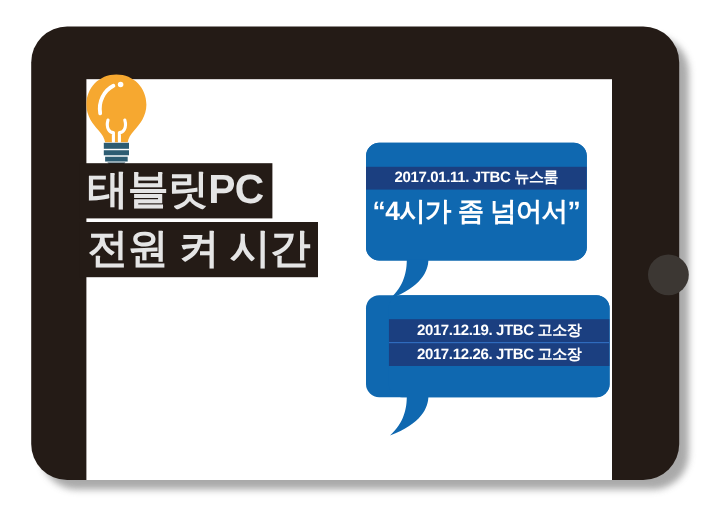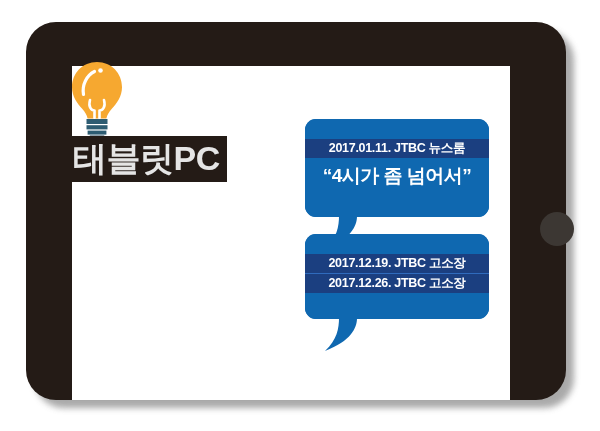--- a/index.html
+++ b/index.html
@@ -115,40 +115,40 @@
     text-align: center;
     letter-spacing: -0.3px;
     white-space: nowrap;
   }
   .date-band + .date-band {
     border-top: 1.5px solid #2f6bbd;
   }
 
   .quote {
     color: #ffffff;
-    font-size: 19px;
+    font-size: 22px;
     font-weight: bold;
     line-height: 30px;
     text-align: center;
     letter-spacing: -0.5px;
     padding-top: 3px;
     white-space: nowrap;
   }
 
   .tail {
     position: absolute;
     left: 18px;
     top: 100%;
     margin-top: -1px;
     width: 44px;
     height: 34px;
   }
 
   #bubble-1 { left: 305px; top: 74px; margin-top: 45px; }
-  #bubble-2 { left: 305px; top: 234px; }
+  #bubble-2 { left: 305px; top: 246px; padding-left: 19px; }
 </style>
 </head>
 <body>
 
 <div class="stage">
 
   <div class="tablet-shadow"></div>
 
   <div class="tablet">
 
@@ -166,20 +166,21 @@
       <path d="M36 40 C38 47 34.5 50.5 31.5 50.5 L31.5 58" stroke="#ffffff" stroke-width="2.6" fill="none" stroke-linecap="round" stroke-linejoin="round"></path>
       <rect x="18.5" y="59" width="21" height="5" fill="#2d5c72"></rect>
       <rect x="18.5" y="65.2" width="21" height="4.2" fill="#2d5c72"></rect>
       <rect x="19.6" y="70.6" width="18.8" height="4" fill="#2d5c72"></rect>
       <path d="M21.5 75.4 L36.5 75.4 L29 83.5 Z" fill="#1d4155"></path>
     </svg>
   </div>
 
   <div class="title-block">
     <span class="title-line">태블릿PC</span>
+    <span class="title-line">전원 켜 시간</span>
   </div>
 
   <div class="bubble" id="bubble-1">
     <div class="bubble-inner">
       <div class="bubble-pad-top"></div>
       <div class="date-band">2017.01.11. JTBC 뉴스룸</div>
       <div class="quote">“4시가 좀 넘어서”</div>
       <div class="bubble-pad-bottom"></div>
     </div>
     <svg class="tail" viewBox="0 0 44 34">

